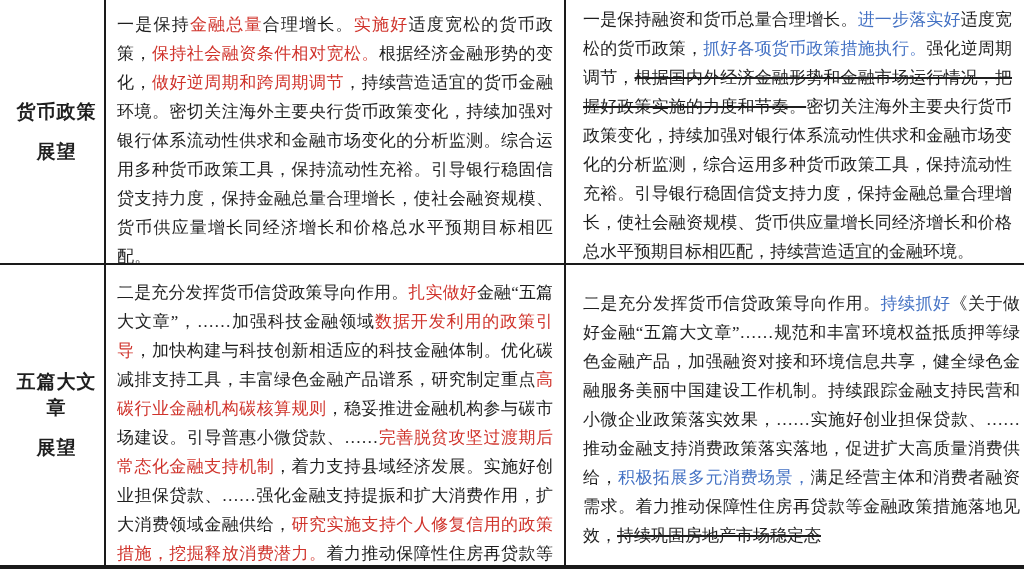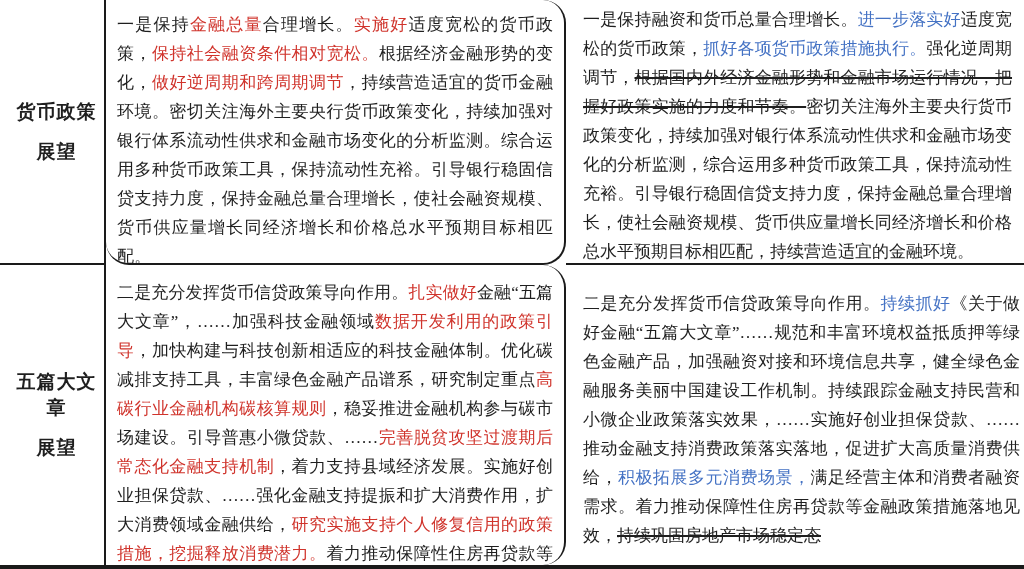--- a/index.html
+++ b/index.html
@@ -26,21 +26,21 @@
     display:grid;
     width:100%;
     height:100%;
     grid-template-columns:106px 460px 458px;
     grid-template-rows:265px 1fr;
   }
   .cell{
     overflow:hidden;
   }
   .v1{border-right:2px solid var(--line);}
-  .v2{border-right:2px solid var(--line);border-radius:23px;}
+  .v2{border-right:2px solid var(--line);}
   .hrow{border-bottom:2px solid var(--line);}
   .label-cell{
     display:flex;
     flex-direction:column;
     align-items:center;
     justify-content:center;
     gap:14px;
     font-weight:bold;
     font-size:19px;
     letter-spacing:1px;

